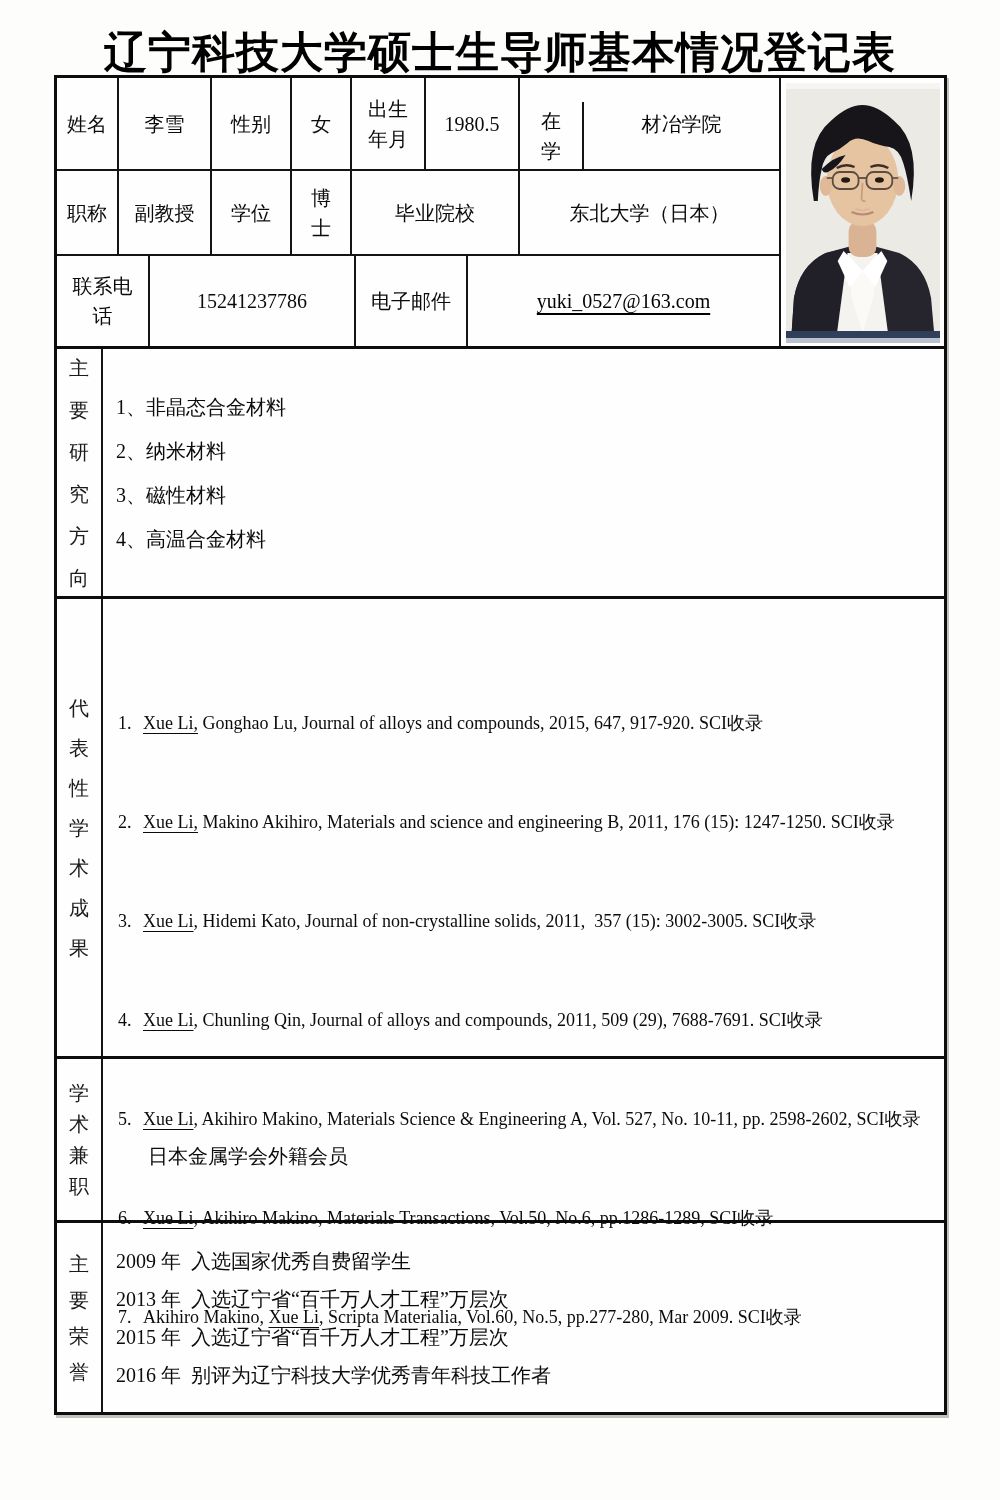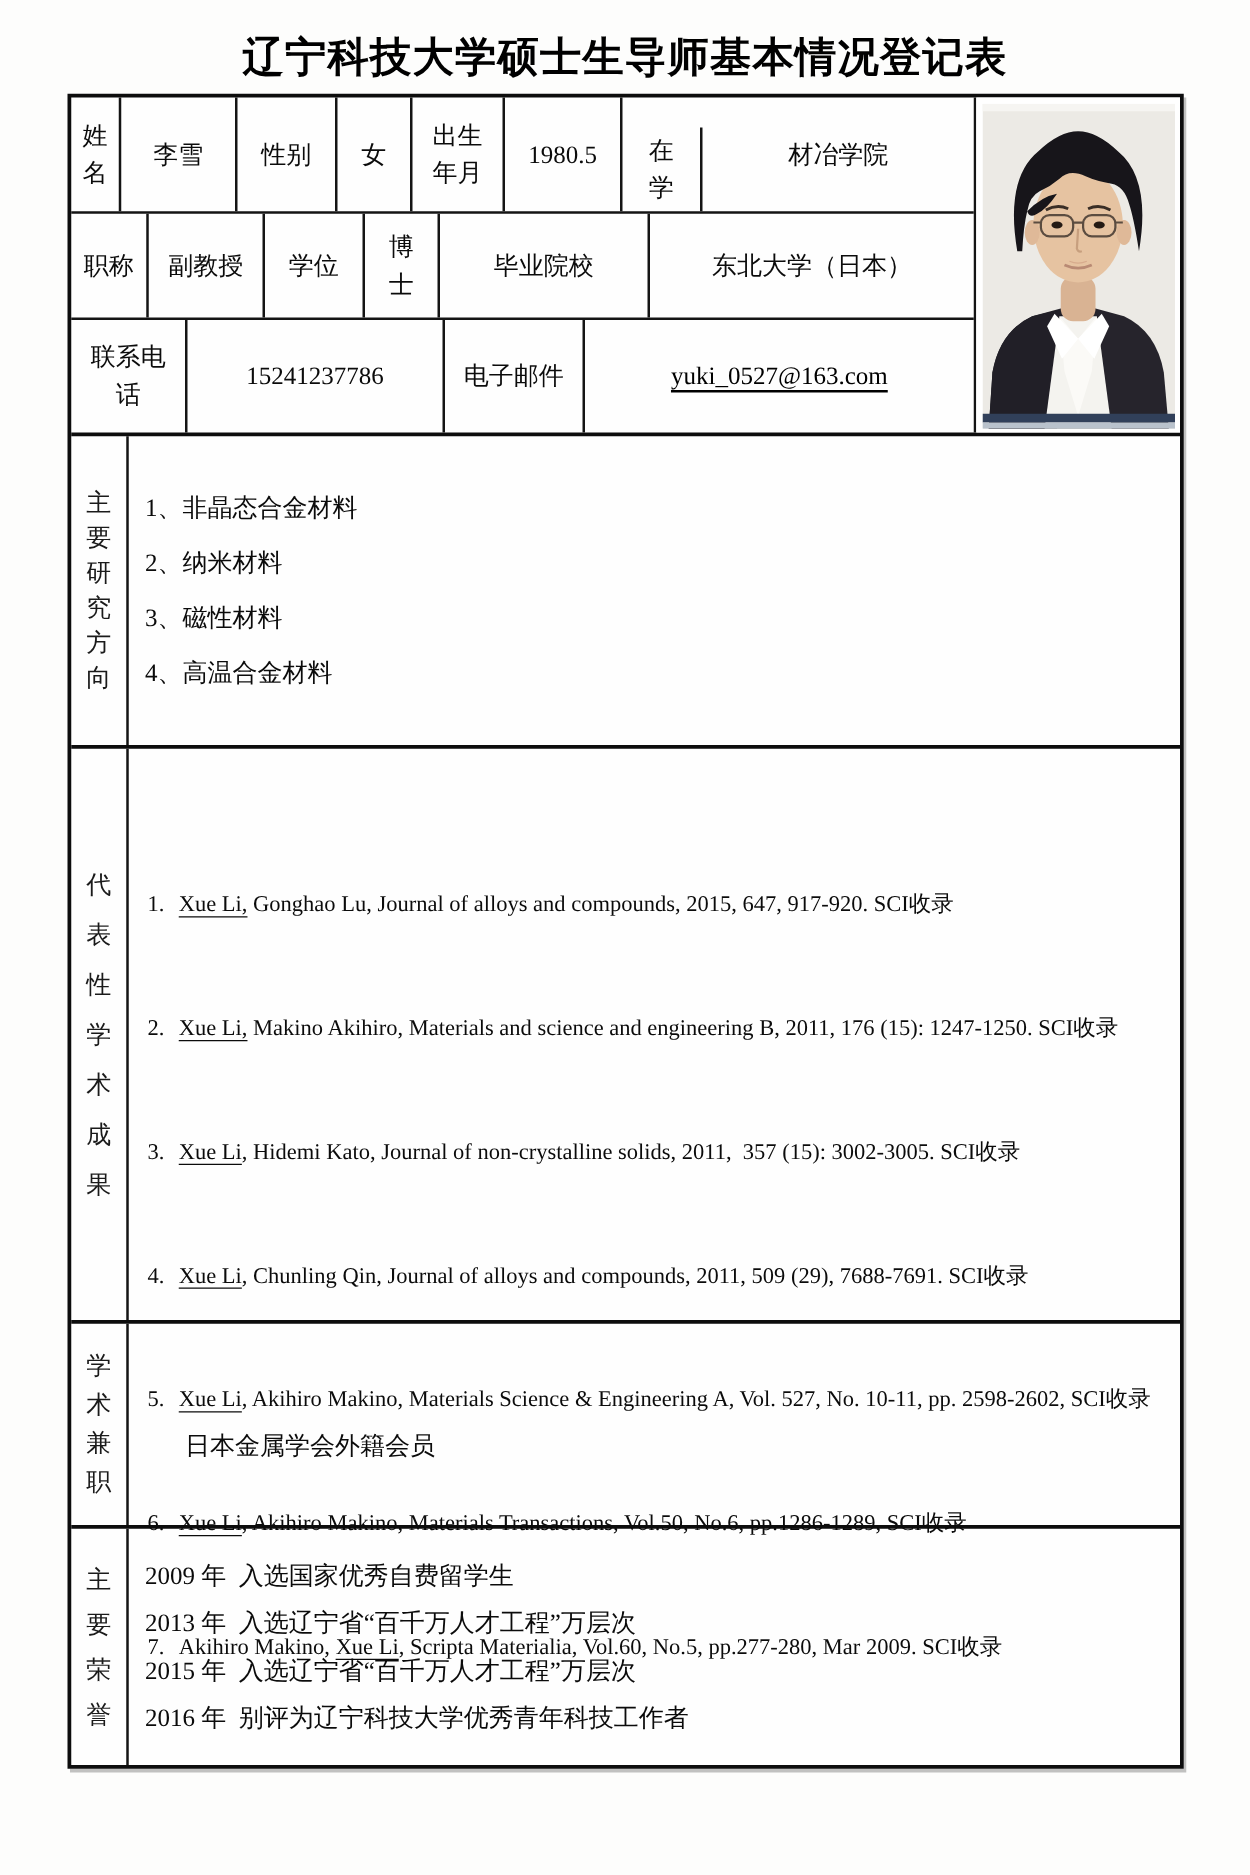--- a/index.html
+++ b/index.html
@@ -6,21 +6,21 @@
   html, body { width: 1000px; background: #fdfdfc; }
   body {
     height: 1500px;
     font-family: "Liberation Serif", serif;
     color: #0b0b0b;
     position: relative;
     overflow: hidden;
   }
   .page-title {
     text-align: center;
-    font-size: 33px;
+    font-size: 43px;
     font-weight: bold;
     letter-spacing: 1px;
     padding-top: 24px;
     color: #000;
   }
   .form-table {
     position: absolute;
     left: 54px;
     top: 75px;
     width: 893px;
@@ -37,21 +37,21 @@
   .info-row.r3 { flex: 1; border-bottom: none; }
   .cell {
     border-right: 2px solid #141414;
     display: flex; align-items: center; justify-content: center;
     text-align: center; font-size: 20px; line-height: 30px;
     padding: 2px 10px; overflow: hidden;
   }
   .cell:last-child { border-right: none; }
   .underline-val { text-decoration: underline; text-underline-offset: 5px; color: #000; }
   
-  .r1 .c1 { width: 40px; } .r1 .c2 { width: 93px; } .r1 .c3 { width: 80px; }
+  .r1 .c1 { width: 62px; } .r1 .c2 { width: 93px; } .r1 .c3 { width: 80px; }
   .r1 .c4 { width: 60px; } .r1 .c5 { width: 74px; padding: 2px 13px; } .r1 .c6 { width: 94px; }
   .r1 .c7 { width: 62px; padding: 2px 31px; margin-top: 24px; } .r1 .c8 { flex: 1; }
   
   .r2 .c1 { width: 62px; } .r2 .c2 { width: 93px; } .r2 .c3 { width: 80px; }
   .r2 .c4 { width: 60px; } .r2 .c5 { width: 168px; } .r2 .c6 { flex: 1; }
   
   .r3 .c1 { width: 93px; } .r3 .c2 { width: 206px; } .r3 .c3 { width: 112px; } .r3 .c4 { flex: 1; }
   
   .photo-cell {
     flex: 1; display: flex; align-items: center; justify-content: center;
@@ -64,21 +64,21 @@
     width: 46px; border-right: 2px solid #141414;
     display: flex; align-items: center; justify-content: center;
   }
   .vlabel {
     width: 24px; text-align: center; font-size: 20px;
     word-break: break-all; white-space: normal; color: #1a1a1a;
   }
   .sec-content { flex: 1; white-space: pre-wrap; border-radius: 11px; }
   
   .sec-research { height: 250px; }
-  .sec-research .vlabel { line-height: 28px; }
+  .sec-research .vlabel { line-height: 42px; }
   .sec-research .sec-content {
     display: flex; flex-direction: column; justify-content: center;
     padding-left: 13px; font-size: 20px; line-height: 44px;
   }
   
   .sec-achv { height: 460px; }
   .sec-achv .vlabel { line-height: 40px; }
   .sec-achv .sec-content { padding: 6px 12px 0 13px; }
   .achv-intro { font-size: 20px; line-height: 43px; text-indent: 2em; margin-bottom: 9px; }
   .pub-list { list-style: none; font-size: 18px; line-height: 33px; }

